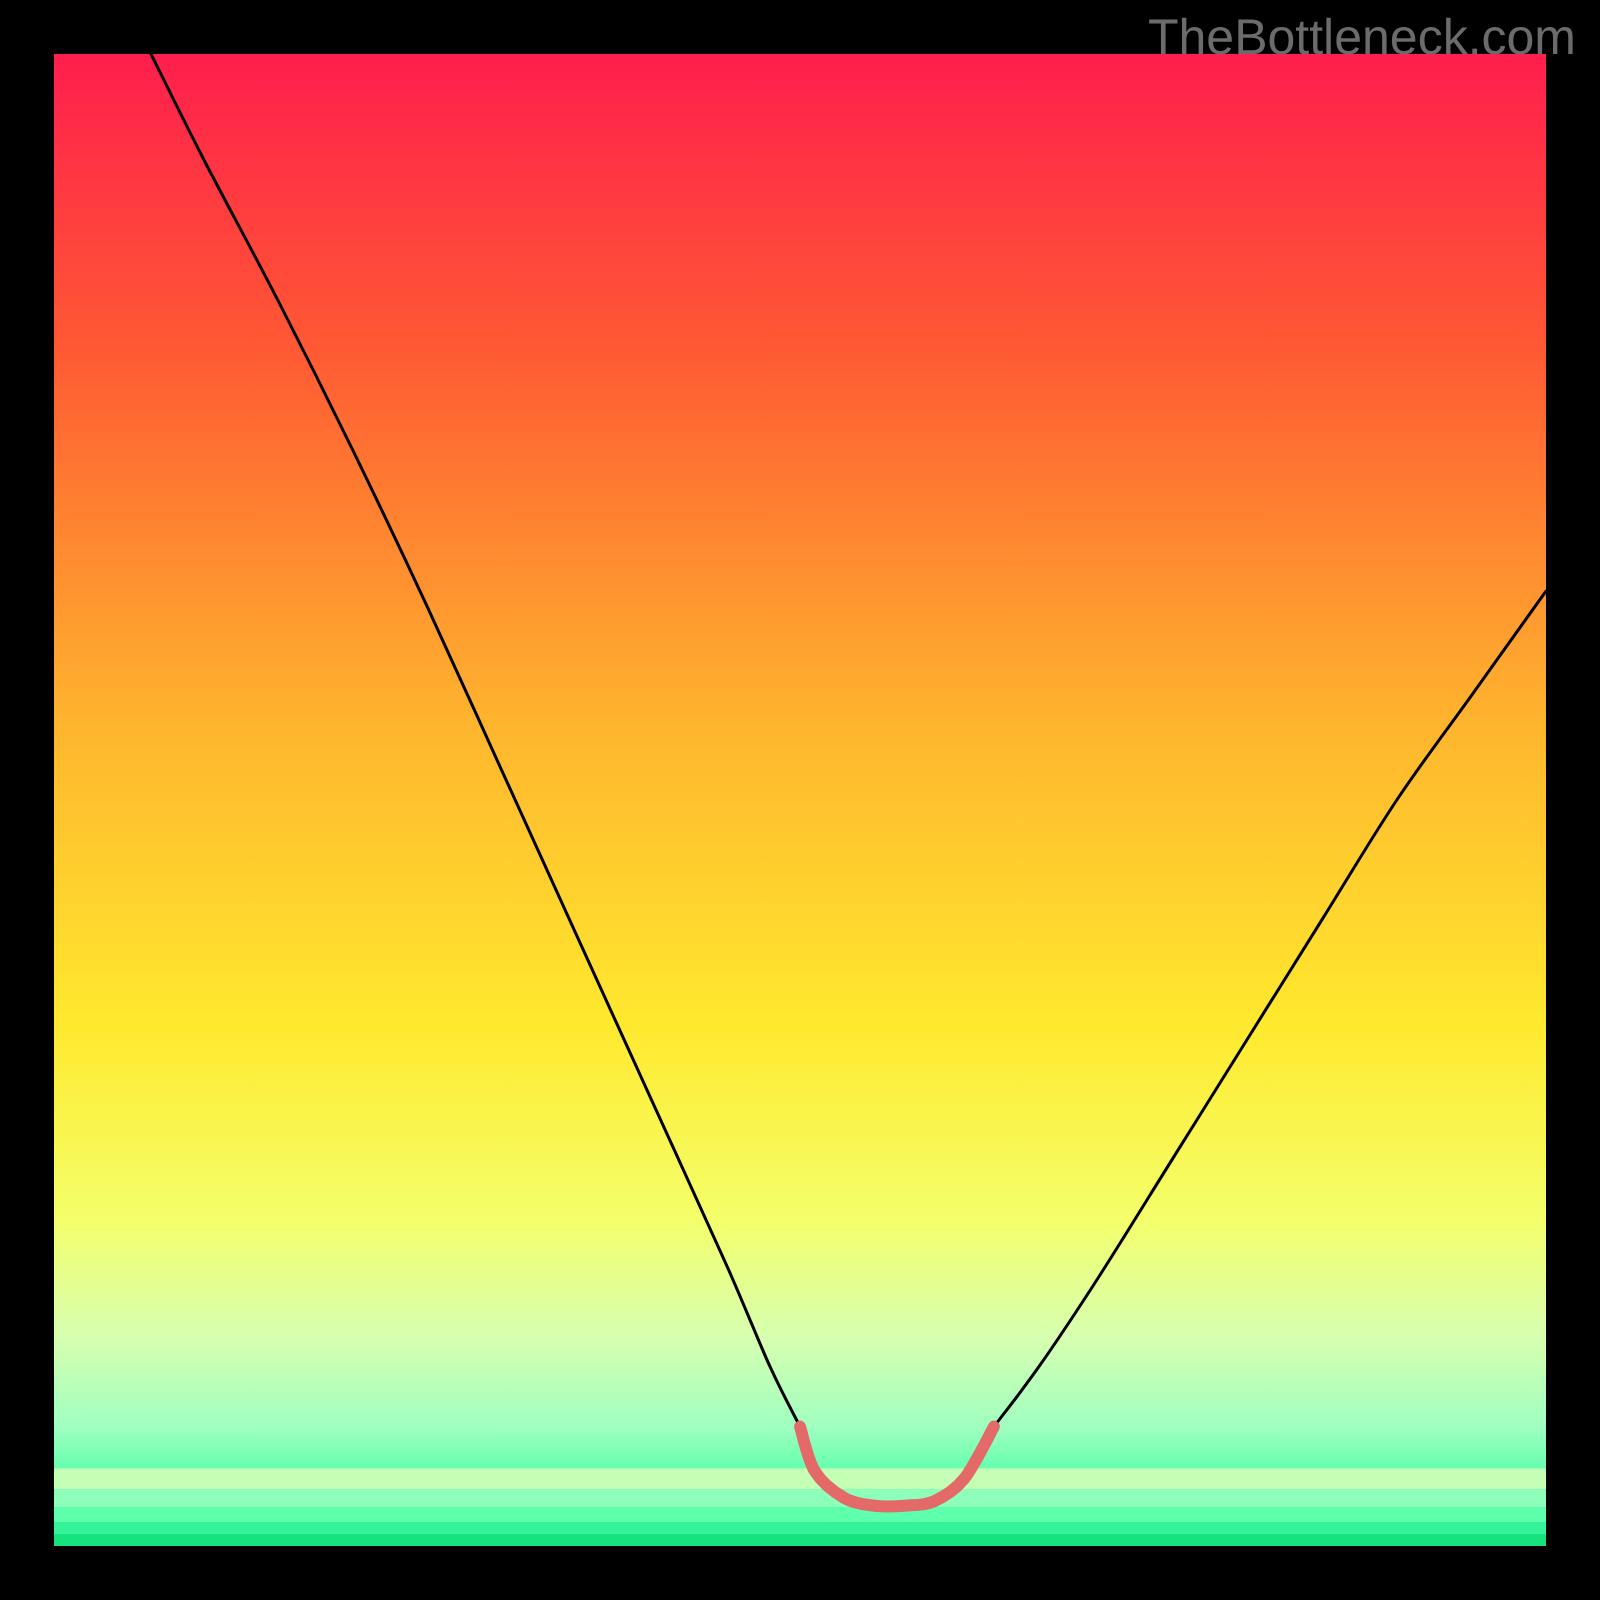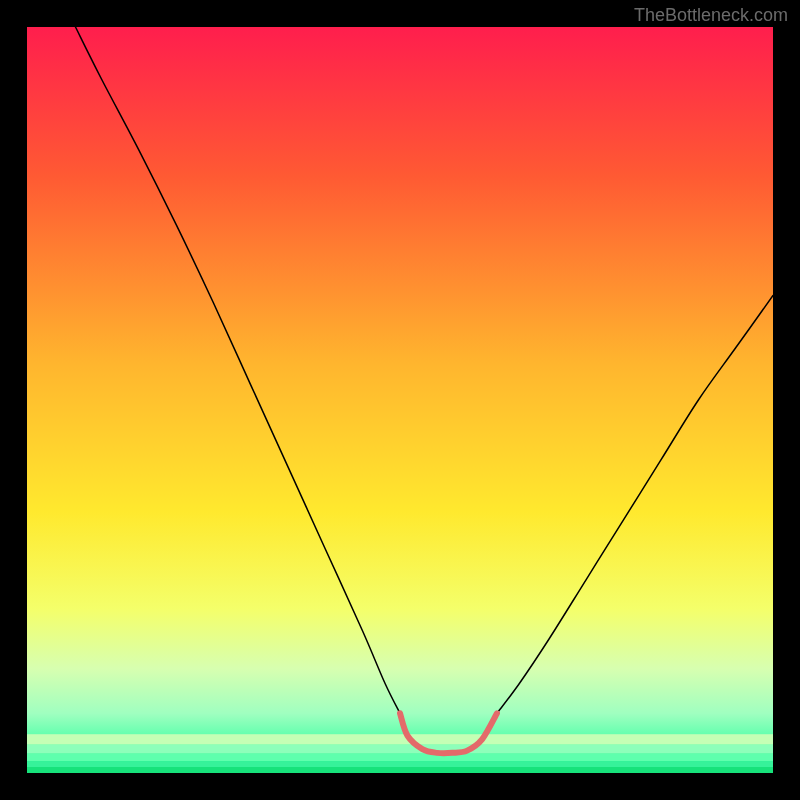--- a/index.html
+++ b/index.html
@@ -2,21 +2,21 @@
 <html><head>
 <meta charset="utf-8">
 <style>
   * { margin: 0; padding: 0; box-sizing: border-box; }
   body { width: 800px; height: 800px; background: #000; position: relative; font-family: Arial, sans-serif; }
   .watermark {
     position: absolute;
     top: 5px;
     right: 12px;
     color: #6b6b6b;
-    font-size: 18px;
+    font-size: 25px;
     font-weight: 500;
     z-index: 10;
     margin-left: 20px;
   }
   .frame {
     position: absolute;
     top: 27px;
     left: 27px;
     width: 746px;
     height: 746px;

